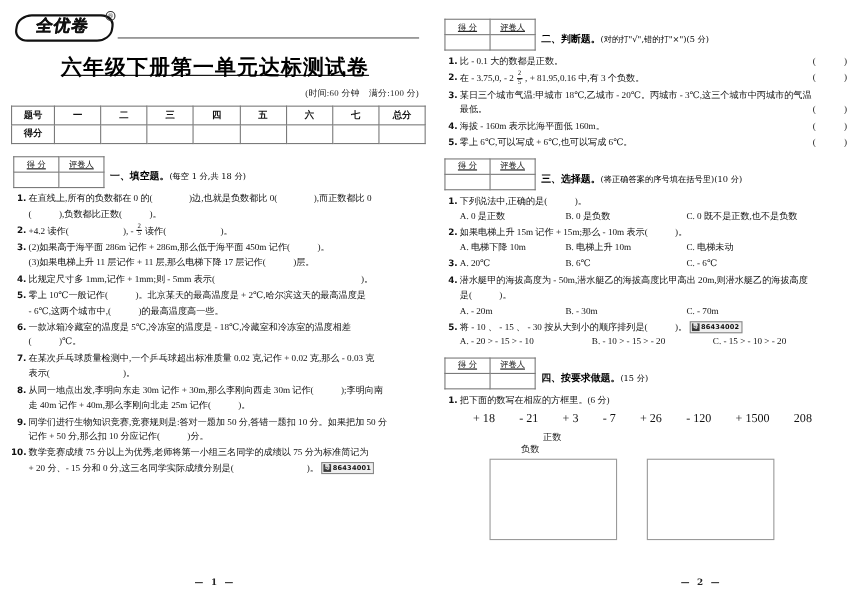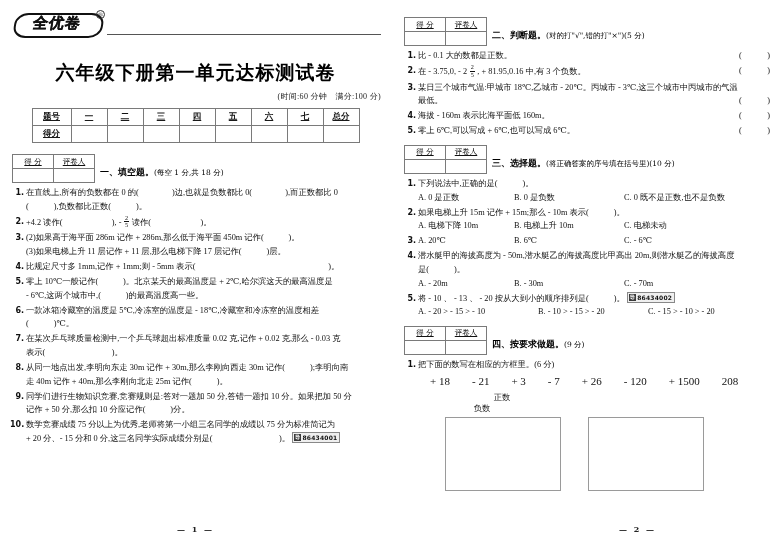--- a/index.html
+++ b/index.html
@@ -93,38 +93,38 @@
     width: 100%;
   }
 
   
   .paper-title {
     text-align: center;
     font-family: "DejaVu Serif", serif;
     font-weight: bold;
     font-size: 19px;
     letter-spacing: 1px;
-    margin-top: 24px;
+    margin-top: 12px;
     color: #000;
+    text-decoration: underline;
   }
   .paper-sub {
     text-align: right;
     font-size: 8px;
     margin-top: 5px;
     letter-spacing: 0.3px;
     color: #222;
   }
 
   
   .score-table {
     border-collapse: collapse;
-    width: 328px;
+    width: 377px;
     margin: 6px auto 11px auto;
     table-layout: fixed;
-    text-decoration: underline;
   }
   .score-table td {
     border: 1px solid #7a7a7a;
     height: 16px;
     text-align: center;
     font-size: 8.5px;
     font-weight: bold;
     font-family: "DejaVu Sans", sans-serif;
     color: #111;
     padding: 0;
@@ -569,21 +569,21 @@
         <span class="opt opt-b">B. - 30m</span>
         <span class="opt">C. - 70m</span>
       </span>
     </div>
   </div>
 
   <div class="q">
     <div class="q-num">5.</div>
     <div class="q-body">
       <span class="line">
-        <span>将 - 10 、 - 13 、 - 20 按从大到小的顺序排列是(　　　)。</span>
+        <span>将 - 10 、 - 15 、 - 30 按从大到小的顺序排列是(　　　)。</span>
         <span class="chip"><span class="chip-ico">导</span><span>86434002</span></span>
       </span>
       <span class="opts">
         <span class="opt" style="width:120px">A. - 20 &gt; - 15 &gt; - 10</span>
         <span class="opt opt-b">B. - 10 &gt; - 15 &gt; - 20</span>
         <span class="opt">C. - 15 &gt; - 10 &gt; - 20</span>
       </span>
     </div>
   </div>
 
@@ -593,21 +593,21 @@
           <tr>
         <td>得 分</td>
         <td>评卷人</td>
       </tr>
       <tr>
         <td></td>
         <td></td>
       </tr>
     </tbody>
       </table>
-    <div class="sec-title"><span>四、按要求做题。</span><span class="light">(9 分)</span></div>
+    <div class="sec-title"><span>四、按要求做题。</span><span class="light">(15 分)</span></div>
   </div>
 
   <div class="q">
     <div class="q-num">1.</div>
     <div class="q-body">
       <span class="line">把下面的数写在相应的方框里。(6 分)</span>
     </div>
   </div>
 
   <div class="numlist">

